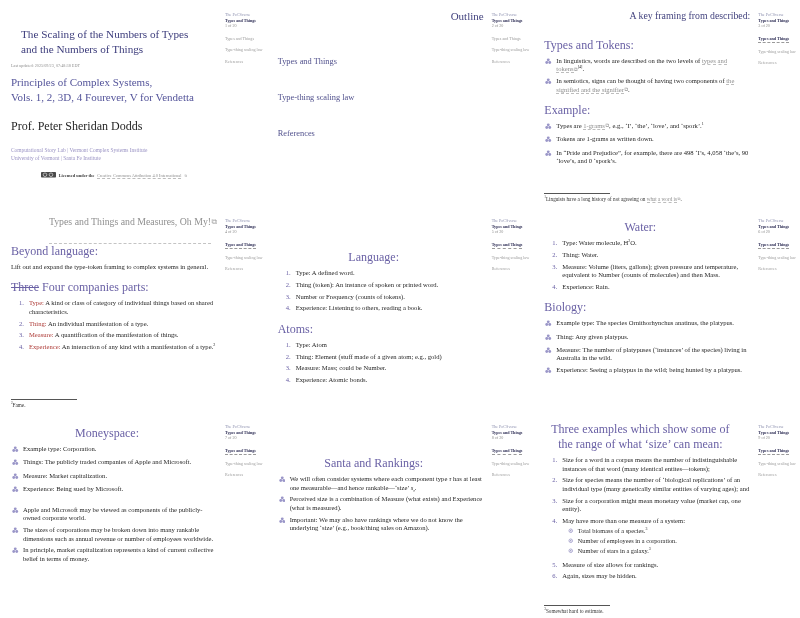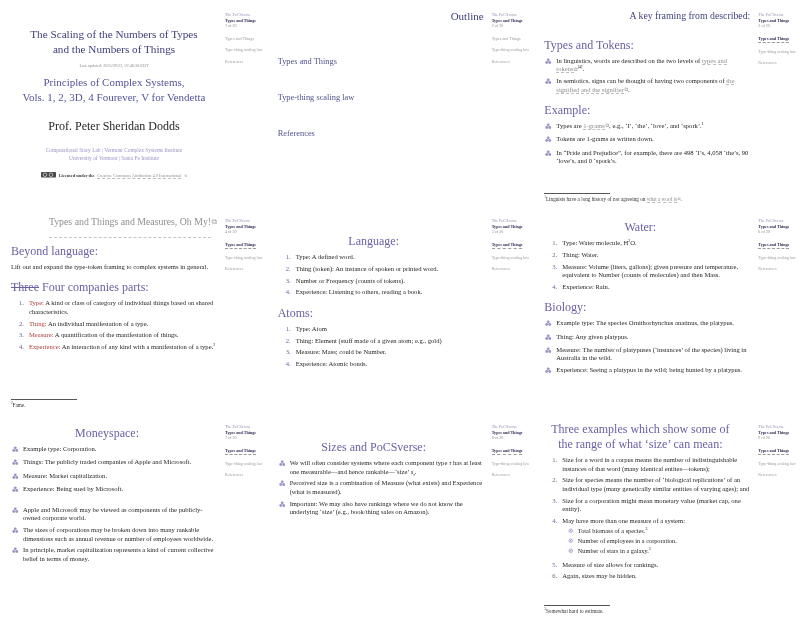--- a/index.html
+++ b/index.html
@@ -1,25 +1,25 @@
 <!DOCTYPE html>
 <html><head>
 <meta charset="utf-8">
 <style>
   html,body{margin:0;padding:0;background:#fff;}
   body{width:800px;height:618px;overflow:hidden;font-family:"Liberation Serif",serif;color:#262626;}
   #grid{display:grid;grid-template-columns:repeat(3,266.67px);grid-template-rows:repeat(3,206px);width:800px;height:618px;}
   .page{position:relative;overflow:hidden;background:#fff;}
   .content{position:absolute;left:11px;top:10px;width:206px;}
-  .content.pad-lg{top:28px;}
+  .content.pad-lg{top:44px;}
   .content.pad-sm{top:14px;}
   
   .slide-heading{font-size:9.8px;color:#42427e;margin-bottom:16px;line-height:1.2;text-align:right;}
   .slide-heading.big{font-size:11px;margin-bottom:34px;}
-  .heading-link{color:#8f8f8f;display:inline;border-bottom:1px dashed #c4c4c4;padding-bottom:10px;}
+  .heading-link{color:#8f8f8f;display:inline;border-bottom:1px dashed #c4c4c4;padding-bottom:16px;}
   .subheading{font-size:12px;color:#6a61a5;margin:9px 14px 4px 0;line-height:1.25;}
   .subheading:first-child{margin-top:0;text-align:center;}
   .para{font-size:6.6px;line-height:1.3;margin:3px 0 6px 0;}
   
   .outline-item{font-size:8.4px;color:#50508c;margin-bottom:27px;}
   
   .bullets{margin:2px 0 2px 1px;}
   .bullets + .bullets{margin-top:11px;}
   .b-row{display:flex;gap:4px;font-size:6.6px;line-height:1.3;margin-bottom:3.2px;}
   .bullet-icon{flex:none;width:7px;padding-top:1px;}
@@ -44,21 +44,21 @@
   
   .sb{position:absolute;top:12px;left:225px;width:40px;font-size:4.1px;line-height:1.4;color:#8c8c8c;white-space:nowrap;}
   .sb-brand{color:#8b8fae;}
   .sb-deck{font-weight:bold;color:#2c2c54;}
   .sb-page{margin-bottom:7px;}
   .sb-nav{margin-top:2px;}
   .sb-nav-item{margin-bottom:5.5px;color:#9a9a9a;}
   .sb-nav-item .lbl{display:inline-block;}
   .sb-nav-item.active .lbl{color:#2c2c54;font-weight:bold;border-bottom:0.8px dashed #9a9a9a;padding-bottom:0.5px;}
   
-  .tp{text-align:center;padding-top:17px;}
+  .tp{text-align:left;padding-top:17px;}
   .tp-title{font-size:11.2px;color:#3d3d7c;line-height:1.3;margin:0 10px 7px 10px;}
   .tp-updated{font-size:4.2px;color:#8f8f8f;margin-bottom:7px;}
   .tp-series{font-size:11px;color:#54549a;line-height:1.35;}
   .tp-author{font-size:12px;color:#1f1f1f;margin-top:14px;}
   .tp-affil{font-size:5.4px;color:#9a93c4;margin-top:13px;line-height:1.45;}
   .tp-license{margin-top:10px;font-size:4.4px;color:#3a3a3a;display:flex;align-items:center;justify-content:center;gap:2.5px;}
   .tp-license b{font-weight:bold;}
   .cc-badge{flex:none;display:inline-block;}
 </style>
 </head>
@@ -401,21 +401,21 @@
         <div class="sb-page">7 of 20</div>
         <div class="sb-nav">
           <div class="sb-nav-item active"><span class="lbl">Types and Things</span></div>
           <div class="sb-nav-item"><span class="lbl">Type-thing scaling law</span></div>
           <div class="sb-nav-item"><span class="lbl">References</span></div>
         </div>
       </div>
     </div>
     <div class="page">
       <div class="content pad-lg">
-        <div class="subheading"><span class="seg-plain">Sizes and PoCSverse:</span></div>
+        <div class="subheading"><span class="seg-plain">Santa and Rankings:</span></div>
         <div class="bullets">
           <div class="b-row">
             <span class="bullet-icon"><svg width="6.5" height="6.5" viewBox="0 0 10 10" xmlns="http://www.w3.org/2000/svg">
                 <circle cx="5" cy="2.8" r="2.2" fill="#9a96c8"></circle>
                 <circle cx="2.7" cy="7" r="2.2" fill="#9a96c8"></circle>
                 <circle cx="7.3" cy="7" r="2.2" fill="#9a96c8"></circle>
               </svg></span>
             <span class="b-text"><span class="seg-plain">We will often consider systems where each component type </span><span class="seg-math">τ</span><span class="seg-plain"> has at least one measurable—and hence rankable—‘size’ </span><span class="seg-math">s</span><sub class="seg-math">τ</sub><span class="seg-plain">.</span></span>
           </div>
           <div class="b-row">

